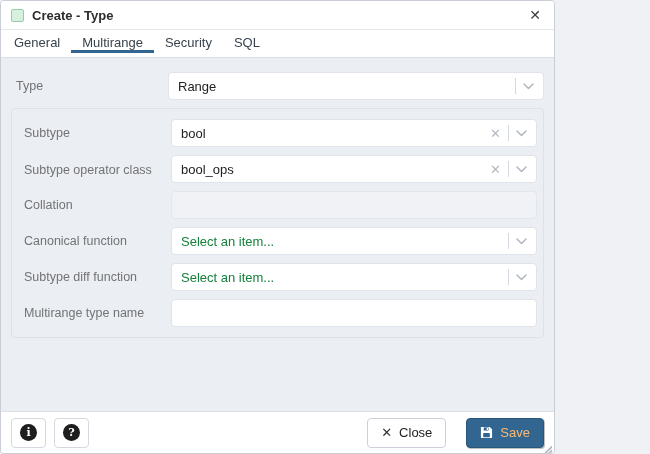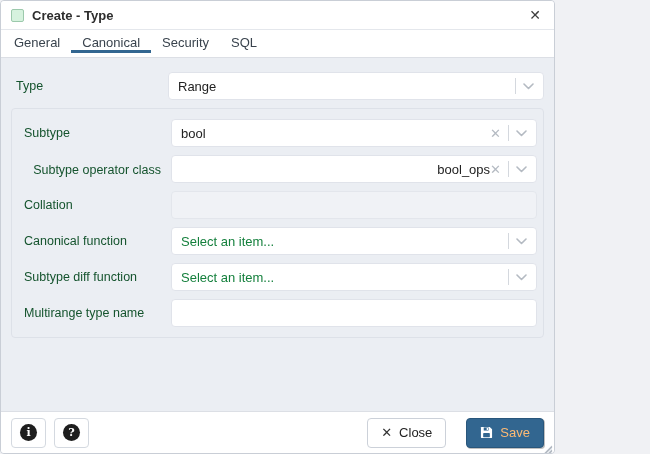--- a/index.html
+++ b/index.html
@@ -49,25 +49,25 @@
     display: flex; align-items: center;
     font-size: 13px; color: #39434d;
     border-bottom: 3px solid transparent;
     cursor: pointer;
   }
   .tab.active { border-bottom-color: #326690; }
 
   
   .content { flex: 1 1 auto; padding: 6px 10px 0 10px; }
   .row { display: flex; align-items: center; margin: 8px 0; }
-  .row.top-align { align-items: flex-start; text-align: right; }
+  .row.top-align { align-items: flex-start; }
   .row.top-align .row-label { padding-top: 6px; }
   .row-label {
     flex: 0 0 153px;
-    font-size: 12.5px; color: #14532d;
+    font-size: 12.5px; color: #737373;
     padding-left: 6px; padding-right: 10px;
     line-height: 1.45;
   }
   .type-row .row-label { flex-basis: 157px; padding-left: 5px; }
 
   .field {
     flex: 1 1 auto;
     height: 28px;
     background: #ffffff;
     border: 1px solid #e0e3ea;
@@ -162,21 +162,21 @@
 <div class="dialog">
 
   <div class="titlebar">
     <span class="type-icon"></span>
     <span class="title">Create - Type</span>
     <span class="close-x">✕</span>
   </div>
 
   <div class="tabs">
     <div class="tab">General</div>
-    <div class="tab active">Canonical</div>
+    <div class="tab active">Multirange</div>
     <div class="tab">Security</div>
     <div class="tab">SQL</div>
   </div>
 
   <div class="content">
 
     <div class="row type-row">
       <div class="row-label">Type</div>
       <div class="field">
         <span class="value">Range</span>

